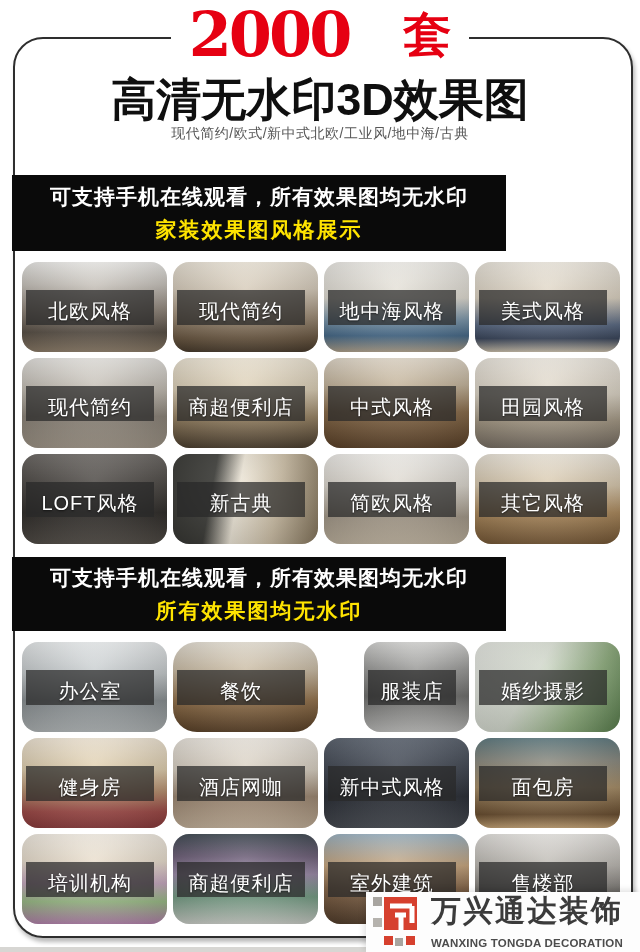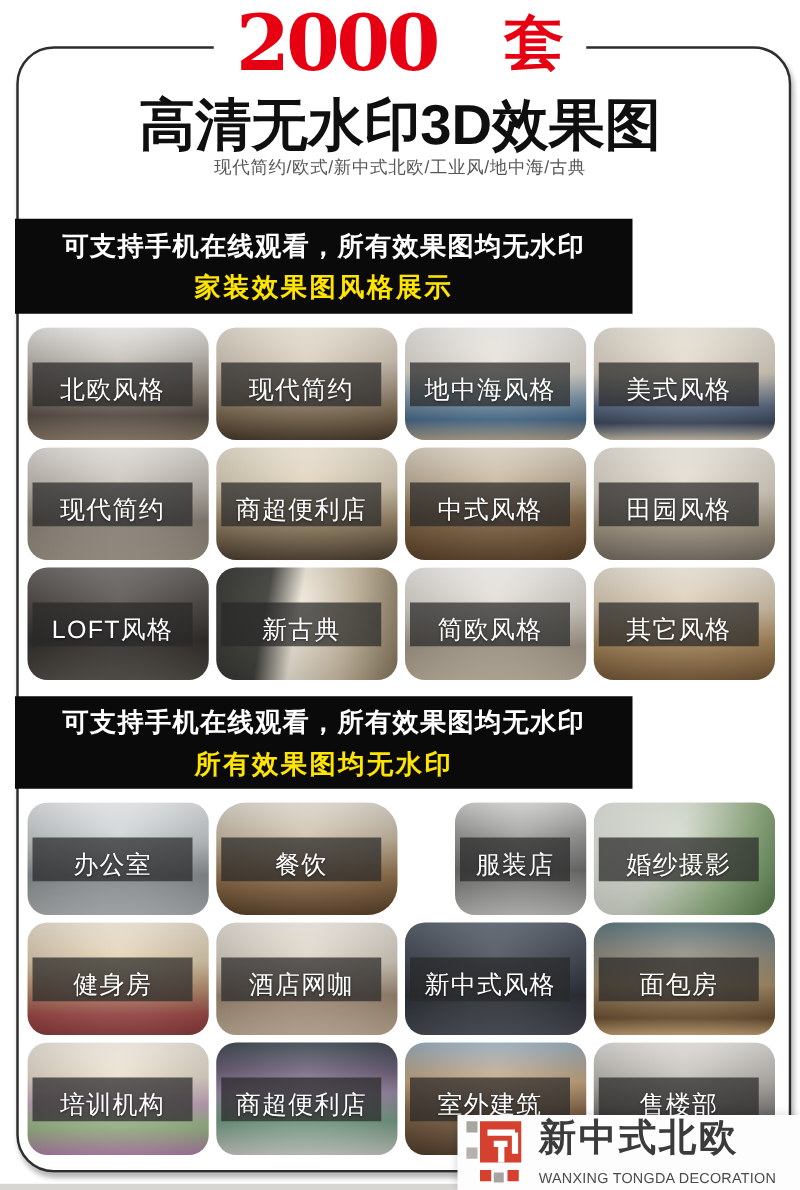--- a/index.html
+++ b/index.html
@@ -65,21 +65,21 @@
 
   
   .logo {
     position:absolute; right:0; bottom:0; width:274px; height:60px; background:#fdfdfd; z-index:4;
     display:flex; align-items:center; padding-left:7px; box-sizing:border-box;
     box-shadow:-2px -2px 6px rgba(0,0,0,0.12);
   }
   .logo-mark { width:52px; height:52px; margin-right:6px; flex:0 0 auto; }
   .logo-text { display:flex; flex-direction:column; justify-content:center; }
   .logo-cn { font-size:30px; font-weight:bold; color:#3b3b3b; letter-spacing:2px; line-height:32px; }
-  .logo-en { font-size:11.5px; font-weight:normal; color:#4c4c4c; letter-spacing:0.2px; margin-top:10px; }
+  .logo-en { font-size:11.5px; font-weight:bold; color:#4c4c4c; letter-spacing:0.2px; margin-top:10px; }
 </style>
 </head>
 <body>
 
 <div class="page">
 
   <div class="frame"></div>
   <div class="bottom-strip"></div>
 
   <div class="badge">
@@ -234,18 +234,18 @@
         <rect x="0" y="1" width="9" height="9" fill="#a8a5a0"></rect>
         <rect x="0" y="22" width="9" height="9" fill="#b5b2ad"></rect>
         <rect x="11" y="1" width="33" height="33" fill="#d6402e"></rect>
         <path d="M17 10 H39 M39 10 V27 M22 19 H33 M28 19 V34" stroke="#ffffff" stroke-width="5" fill="none"></path>
         <rect x="11" y="40" width="9" height="9" fill="#d6402e"></rect>
         <rect x="22" y="42" width="8" height="8" fill="#a8a5a0"></rect>
         <rect x="33" y="40" width="9" height="9" fill="#d6402e"></rect>
       </svg>
     </span>
     <div class="logo-text">
-      <div class="logo-cn">新中式北欧</div>
+      <div class="logo-cn">万兴通达装饰</div>
       <div class="logo-en">WANXING TONGDA DECORATION</div>
     </div>
   </div>
 
 </div>
 
 </body></html>

